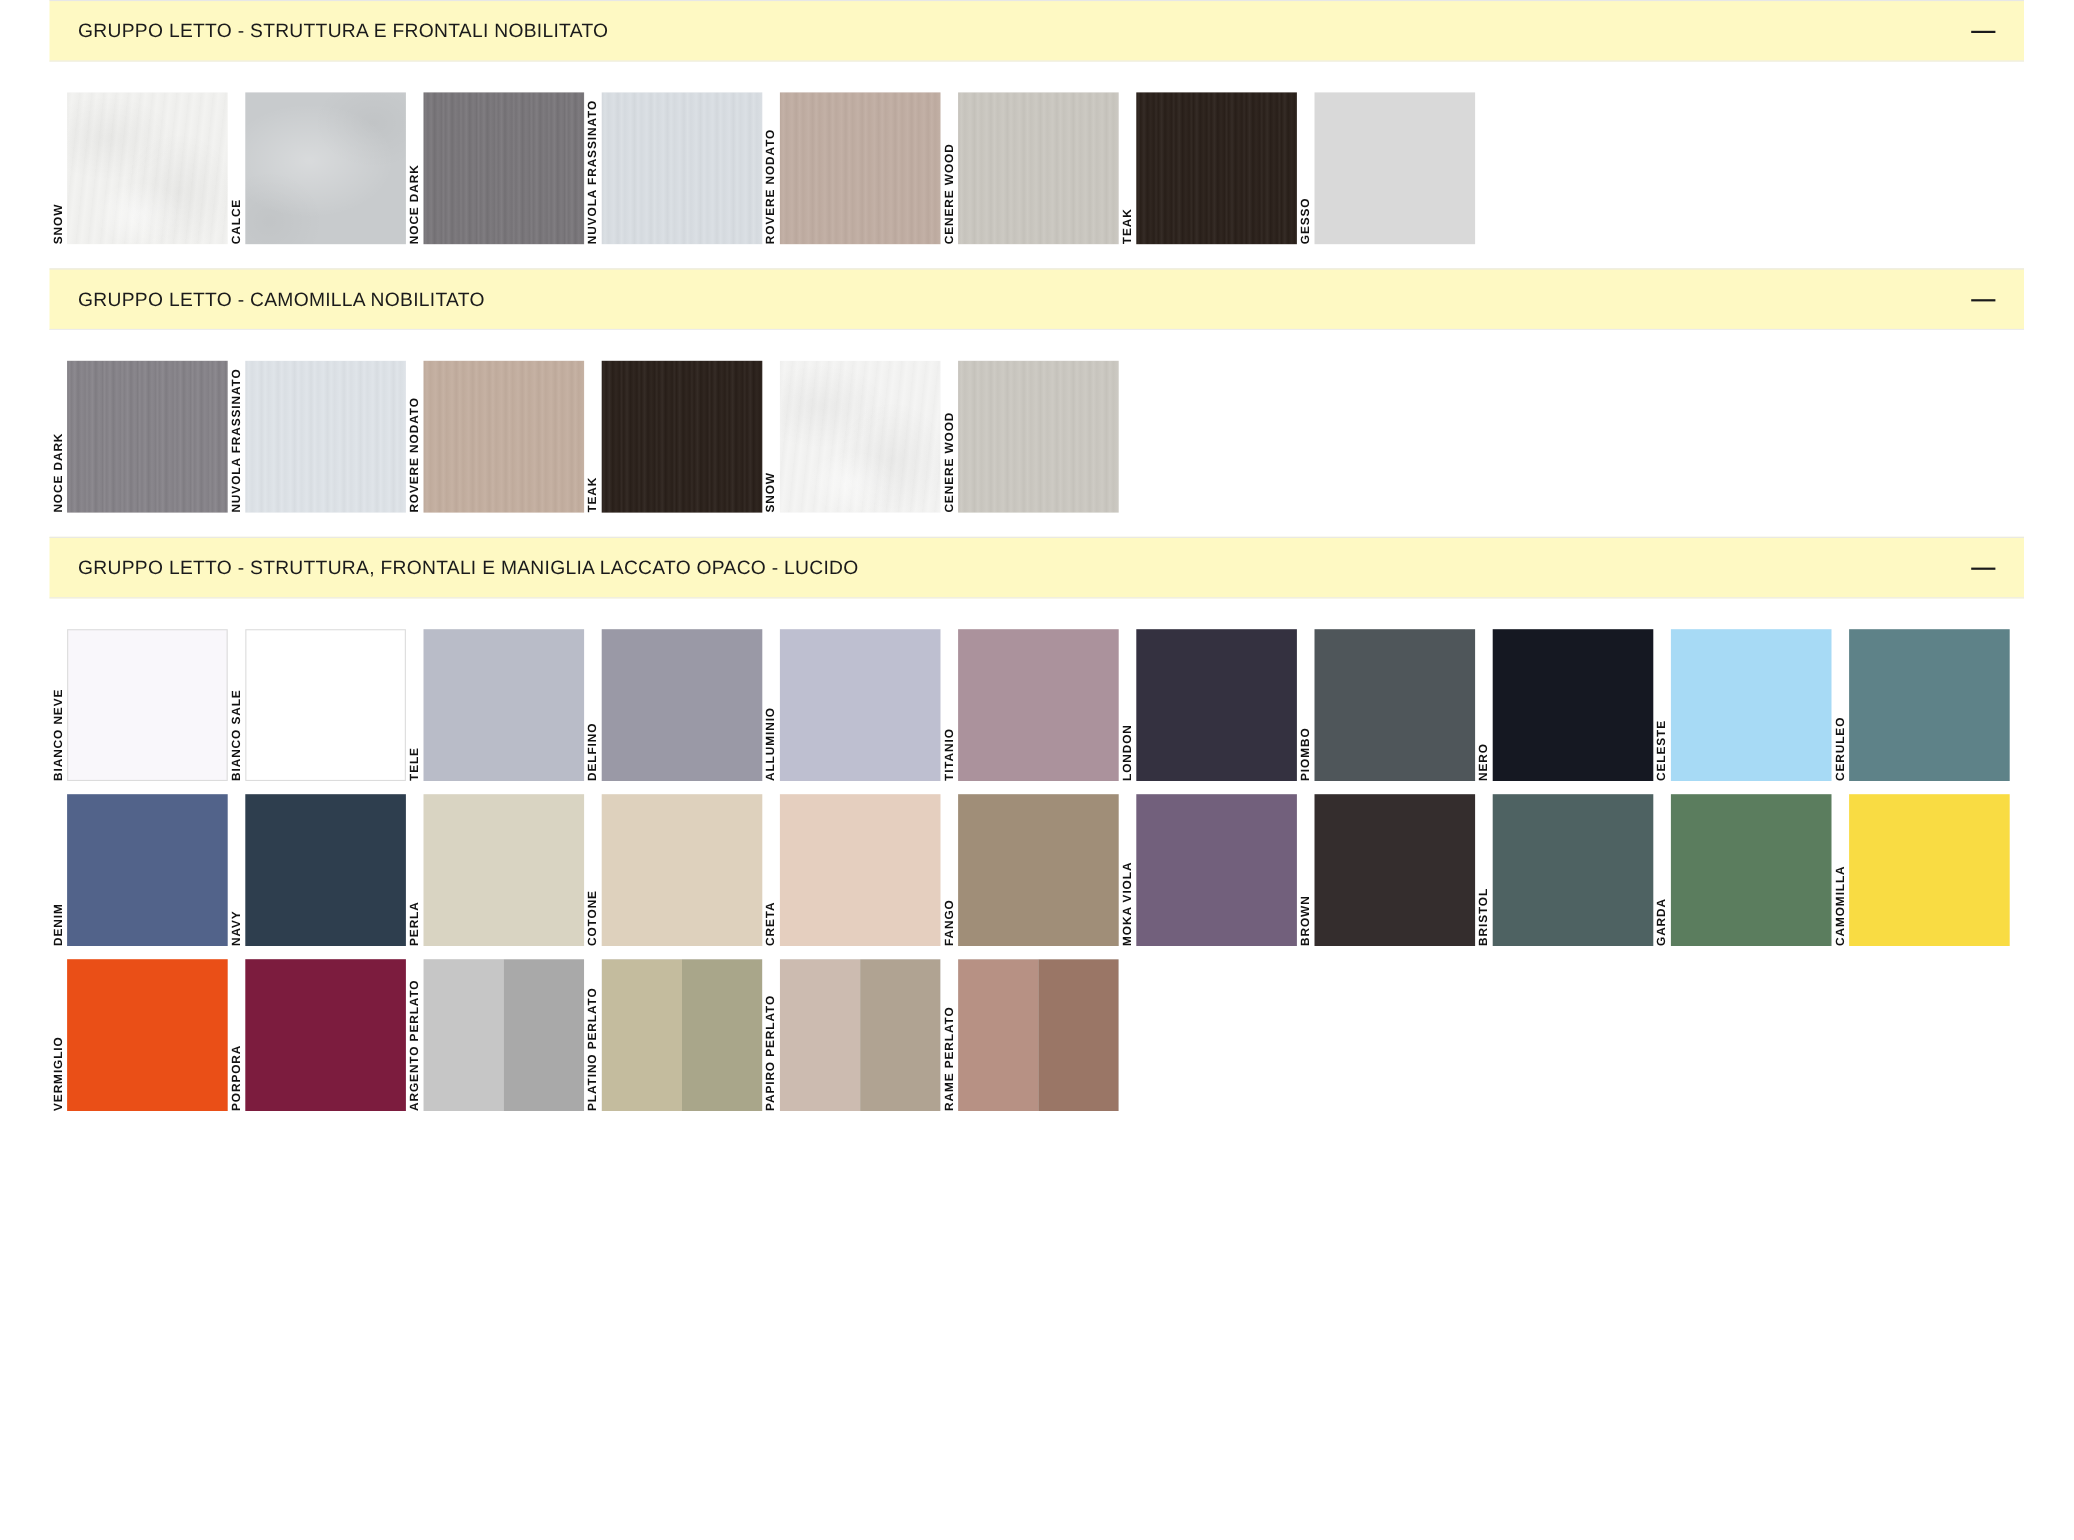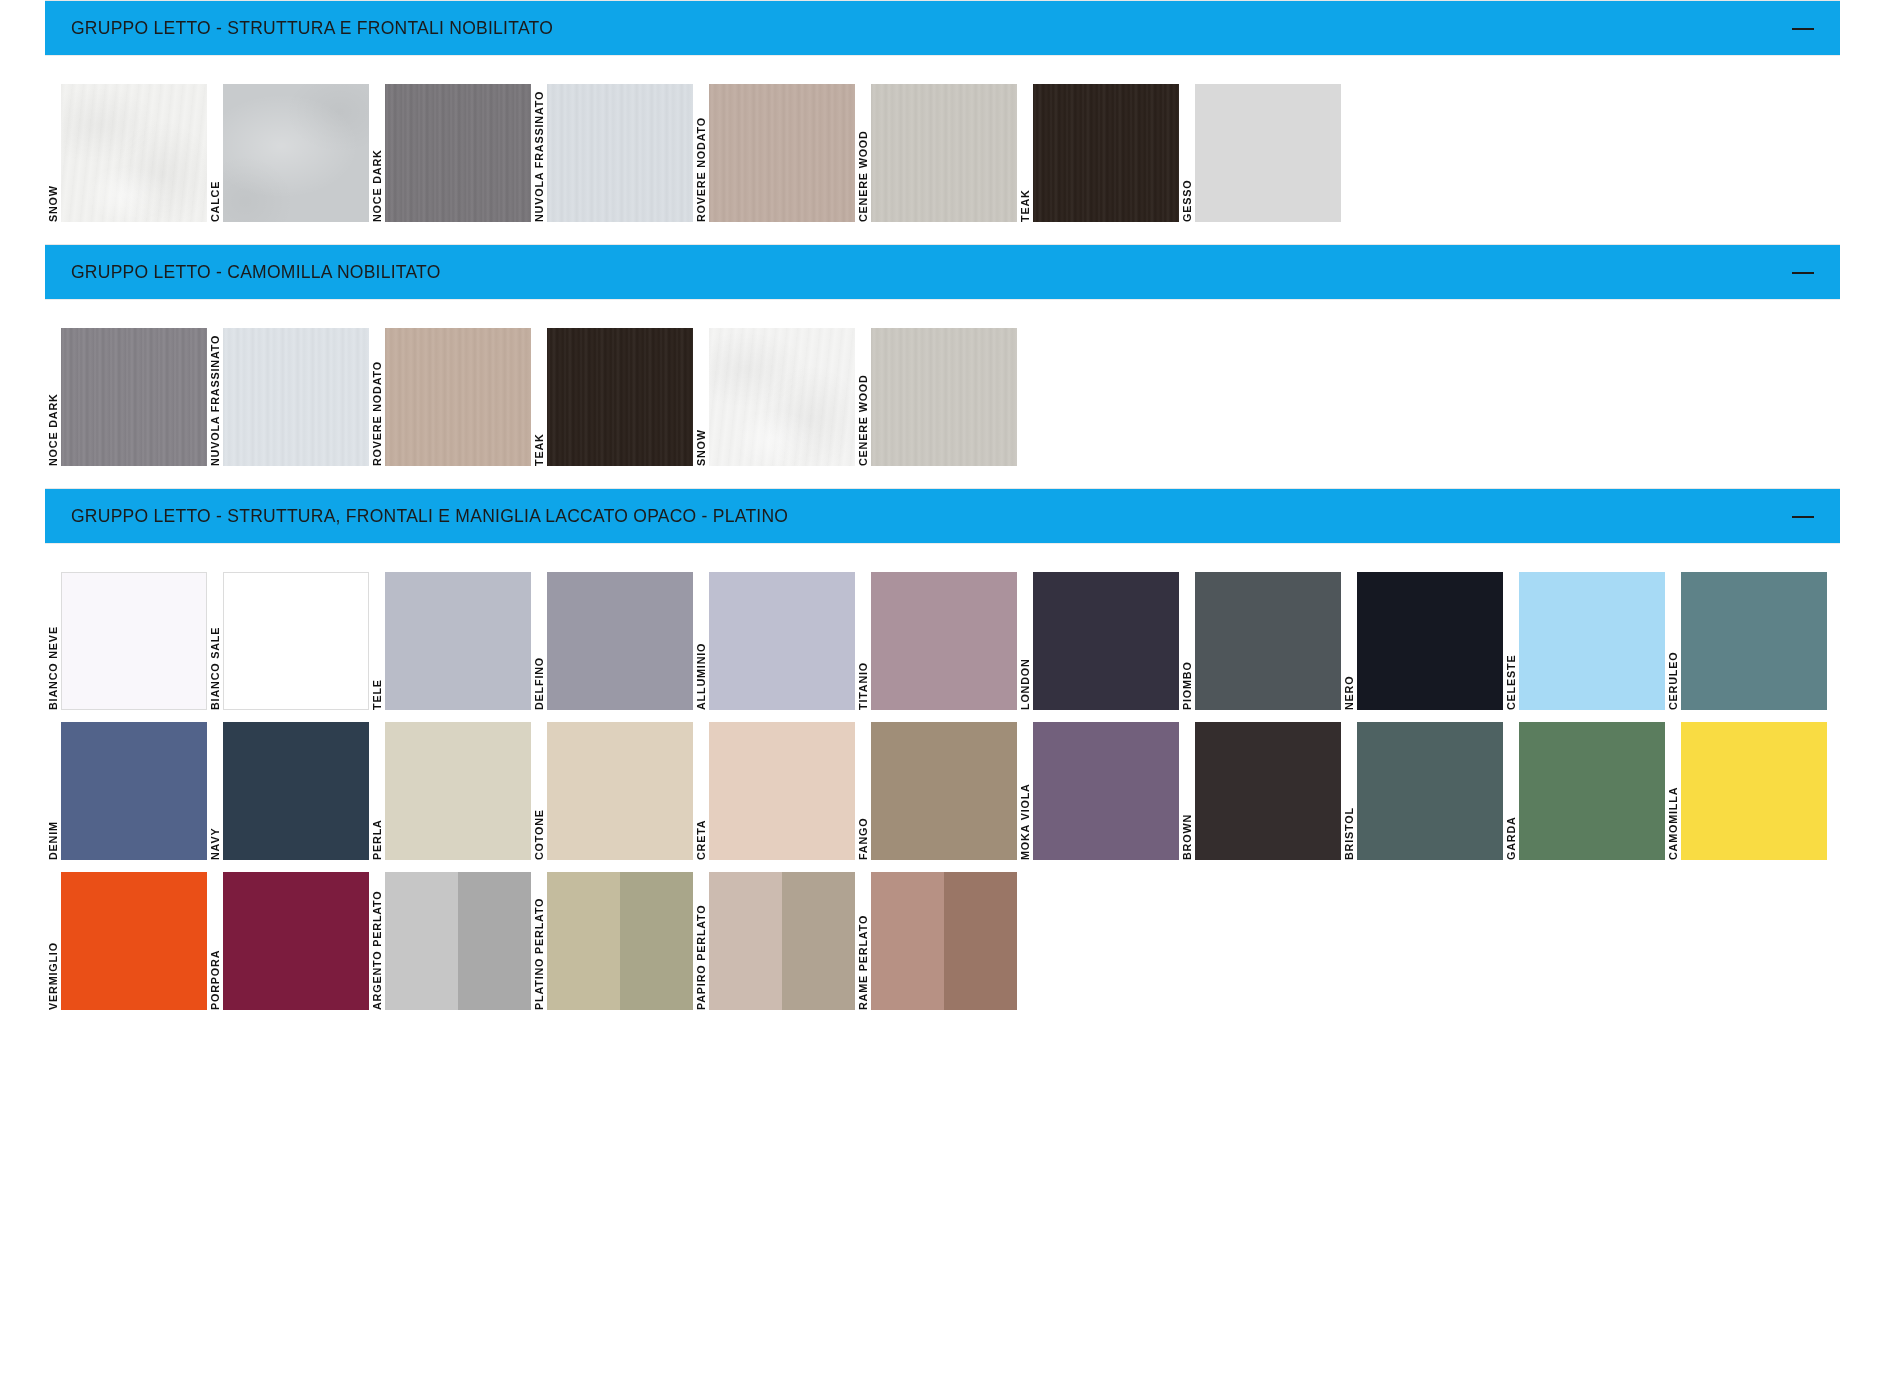--- a/index.html
+++ b/index.html
@@ -15,21 +15,21 @@
     min-height: 1400px;
     background: #fff;
     position: relative;
     overflow: hidden;
   }
 
   
   .section-header {
     margin: 0 45px 0 45px;
     height: 56px;
-    background: #0ea5e9;
+    background: #fef9c3;
     border-top: 1px solid #e7e7e7;
     border-bottom: 1px solid #ececec;
     display: flex;
     align-items: center;
     justify-content: space-between;
     padding: 0 26px 0 26px;
     cursor: pointer;
     user-select: none;
   }
   .section-title {
@@ -241,21 +241,21 @@
         </div>
         <div class="swatch-cell">
           <div class="swatch-label">CENERE WOOD</div>
           <div class="swatch-chip tex-grain-soft" style="background: rgb(203, 200, 193);"></div>
         </div>
       </div>
   </div>
 
   <div class="section sec3">
     <div class="section-header">
-      <span class="section-title">GRUPPO LETTO - STRUTTURA, FRONTALI E MANIGLIA LACCATO OPACO - PLATINO</span>
+      <span class="section-title">GRUPPO LETTO - STRUTTURA, FRONTALI E MANIGLIA LACCATO OPACO - LUCIDO</span>
       <span class="collapse-icon"></span>
     </div>
     <div class="section-body sec3-body swatch-grid">
         <div class="swatch-cell">
           <div class="swatch-label">BIANCO NEVE</div>
           <div class="swatch-chip  bordered" style="background: rgb(249, 247, 251);"></div>
         </div>
         <div class="swatch-cell">
           <div class="swatch-label">BIANCO SALE</div>
           <div class="swatch-chip  bordered" style="background: rgb(255, 255, 255);"></div>

